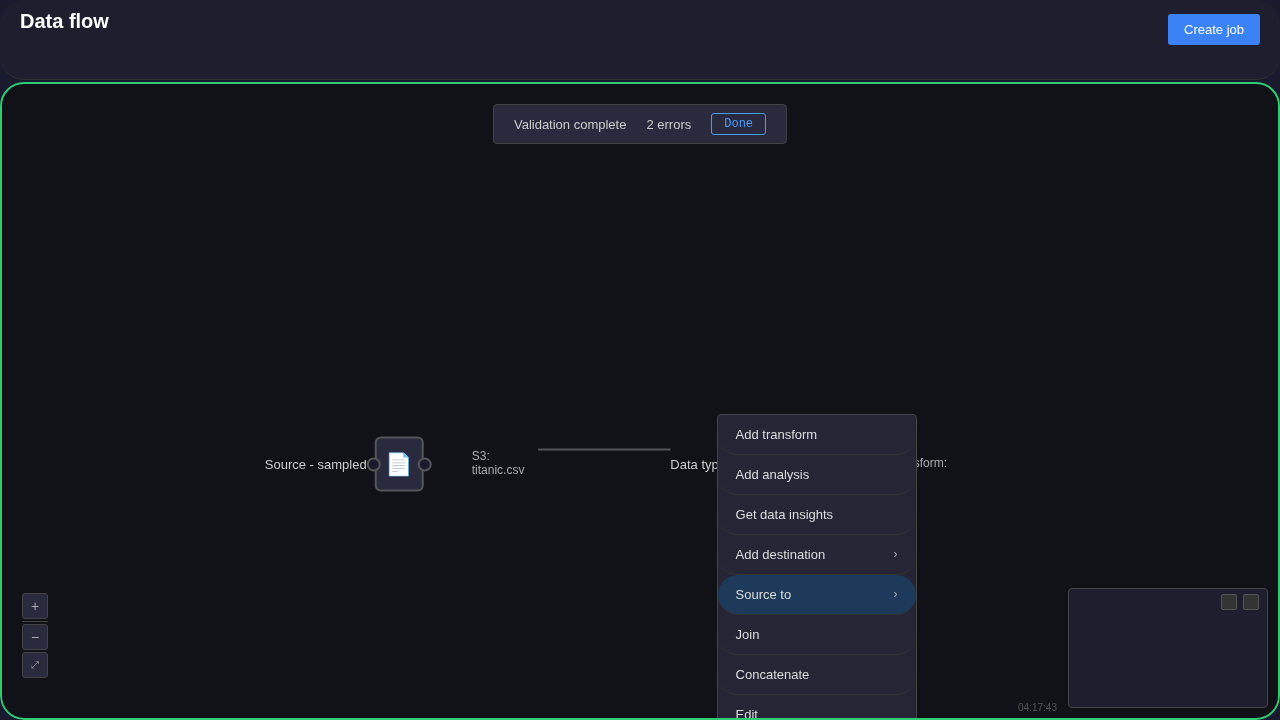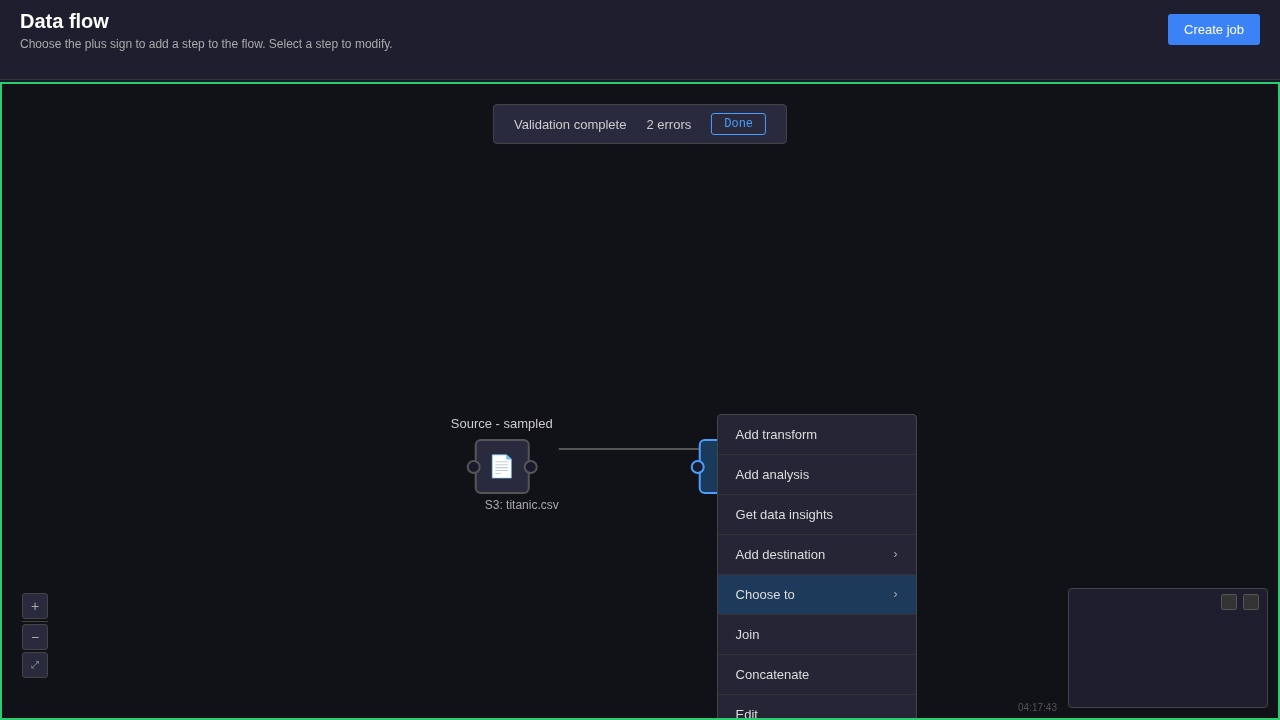--- a/index.html
+++ b/index.html
@@ -1,15 +1,15 @@
 <!DOCTYPE html>
 <html><head>
   <meta charset="utf-8">
   <style>
-    * { box-sizing: border-box; margin: 0; padding: 0; }
+    * { box-sizing: border-box; margin: 0; padding: 0; border-radius: 24px; }
     body {
       background: #1a1a2e;
       font-family: 'Segoe UI', Arial, sans-serif;
       color: #e0e0e0;
       width: 1280px;
       height: 720px;
       overflow: hidden;
       position: relative;
     }
 
@@ -91,21 +91,20 @@
       left: 50%;
       transform: translate(-55%, -50%);
       display: flex;
       align-items: center;
       gap: 0;
     }
 
     
     .node-wrapper {
       display: flex;
-      flex-direction: column;
       align-items: center;
       gap: 8px;
     }
     .node-label {
       font-size: 13px;
       color: #ccc;
       white-space: nowrap;
     }
     .node-sublabel {
       font-size: 12px;
@@ -333,21 +332,20 @@
       font-size: 10px;
       color: #555;
     }
   </style>
 </head>
 <body>
 
 <div class="header">
   <div class="header-left">
     <div class="app-title">Data flow</div>
-    <div class="app-subtitle">Choose the plus sign to add a step to the flow. Select a step to modify.</div>
   </div>
   <button class="create-job-btn">Create job</button>
 </div>
 
 <div class="canvas-area">
 
   <div class="validation-bar">
     <span>Validation complete</span>
     <span>2 errors</span>
     <button class="done-btn">Done</button>
@@ -386,21 +384,21 @@
       <span>Add analysis</span>
     </div>
     <div class="context-menu-item">
       <span>Get data insights</span>
     </div>
     <div class="context-menu-item">
       <span>Add destination</span>
       <span class="chevron-right">›</span>
     </div>
     <div class="context-menu-item highlighted">
-      <span>Choose to</span>
+      <span>Source to</span>
       <span class="chevron-right">›</span>
     </div>
     <div class="context-menu-item">
       <span>Join</span>
     </div>
     <div class="context-menu-item">
       <span>Concatenate</span>
     </div>
     <div class="context-menu-item">
       <span>Edit</span>

